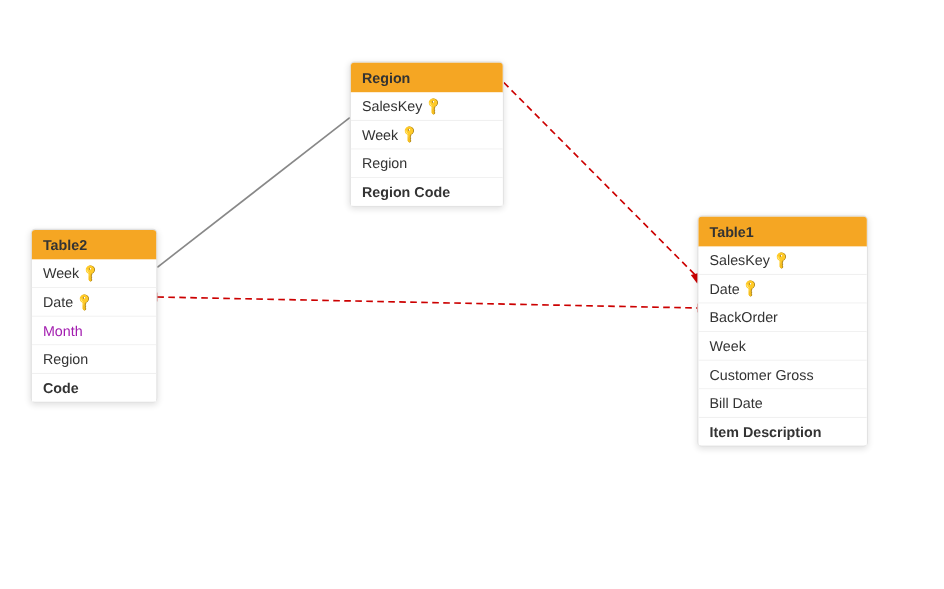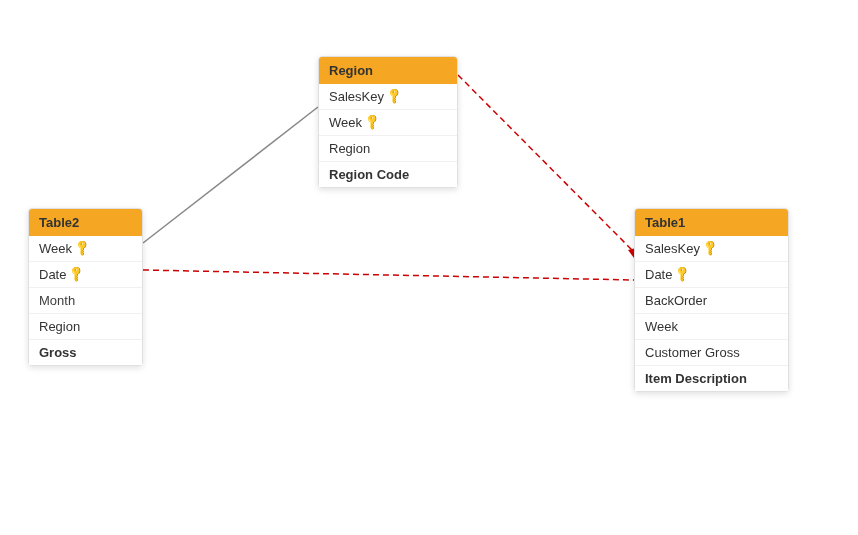--- a/index.html
+++ b/index.html
@@ -59,21 +59,21 @@
       color: #333;
       background: #fff;
     }
 
     .field-row:last-child {
       border-bottom: none;
       font-weight: bold;
     }
 
     .field-row.highlighted {
-      color: #404040;
+      color: #a21caf;
     }
 
     .key-icon {
       font-size: 11px;
       color: #888;
       transform: rotate(-45deg);
       display: inline-block;
     }
 
     
@@ -87,21 +87,21 @@
     .region-table {
       left: 318px;
       top: 20px;
       min-width: 140px;
       margin-top: 36px;
     }
 
     
     .table1 {
       left: 634px;
-      top: 208px;
+      top: 196px;
       min-width: 155px;
     }
 
     .table1 .table-fields {
       overflow: hidden;
     }
   </style>
 </head>
 <body>
 
@@ -133,21 +133,21 @@
         <span>Date</span>
         <span class="key-icon">🔑</span>
       </div>
       <div class="field-row highlighted">
         <span>Month</span>
       </div>
       <div class="field-row">
         <span>Region</span>
       </div>
       <div class="field-row">
-        <span>Gross</span>
+        <span>Code</span>
       </div>
     </div>
   </div>
 
   <div class="table-card region-table">
     <div class="table-header">Region</div>
     <div class="table-fields">
       <div class="field-row">
         <span>SalesKey</span>
         <span class="key-icon">🔑</span>
@@ -179,18 +179,21 @@
       <div class="field-row">
         <span>BackOrder</span>
       </div>
       <div class="field-row">
         <span>Week</span>
       </div>
       <div class="field-row">
         <span>Customer Gross</span>
       </div>
       <div class="field-row">
+        <span>Bill Date</span>
+      </div>
+      <div class="field-row">
         <span>Item Description</span>
       </div>
     </div>
   </div>
 
 </div>
 
 </body></html>

